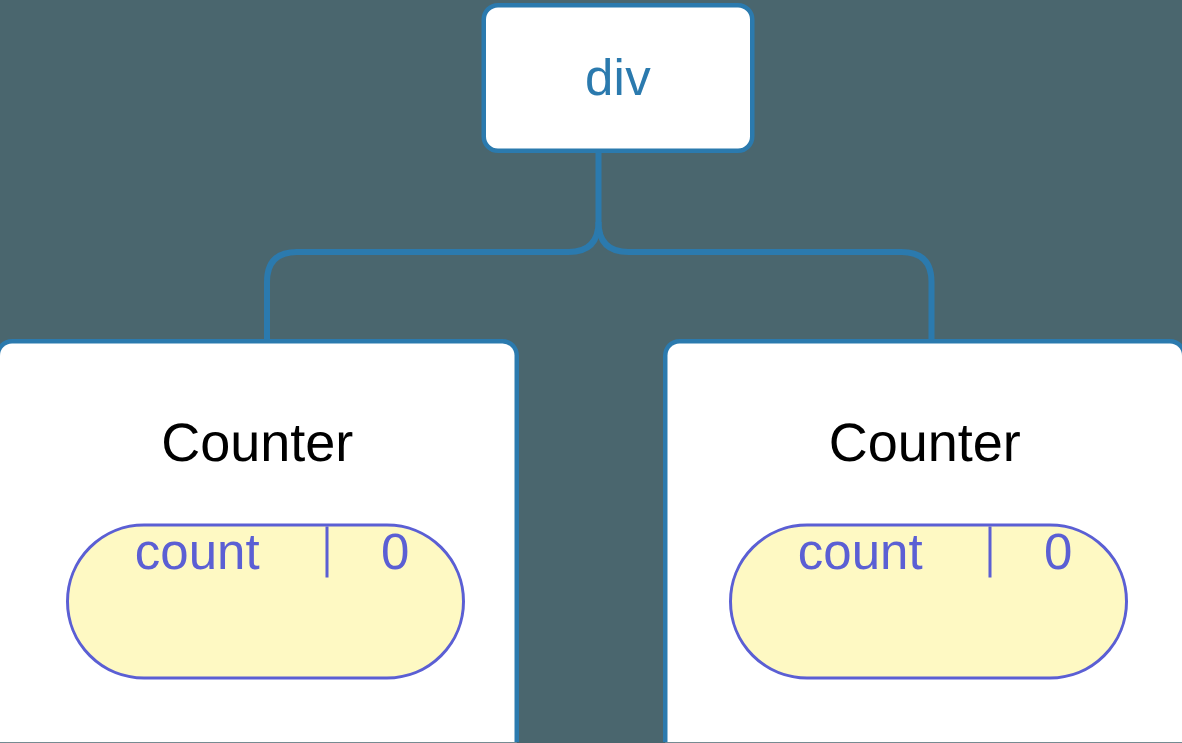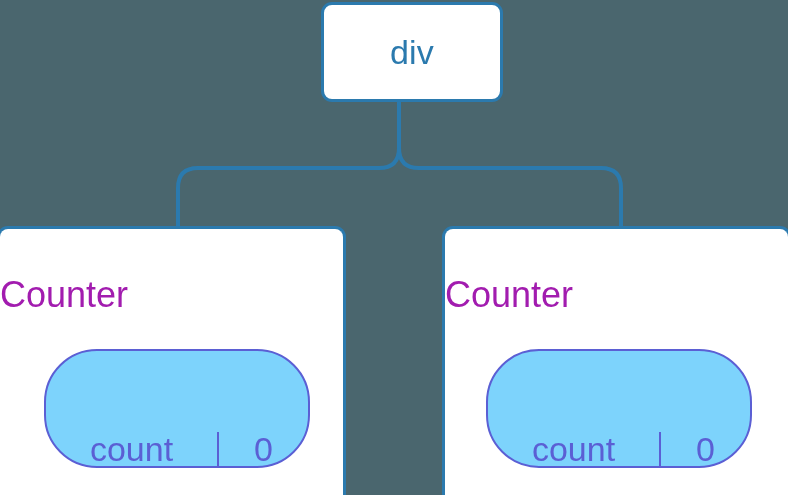--- a/index.html
+++ b/index.html
@@ -70,36 +70,37 @@
   }
   #node-child-1 {
     left: 442px;
     width: 349px;
   }
   .node-child .node-title {
     position: absolute;
     left: 0;
     right: 0;
     top: 48px;
+    text-align: center;
     font-size: 36px;
-    color: #a21caf;
+    color: #000000;
     line-height: 1;
   }
 
   
   .state-pill {
     position: absolute;
     top: 120px;
-    height: 119px;
+    height: 104px;
     border: 2px solid #5b5fd4;
     border-radius: 53px;
     box-sizing: border-box;
     display: flex;
-    align-items: flex-end;
-    background: #7dd3fc;
+    align-items: flex-start;
+    background: #fef9c3;
   }
   #node-child-0 .state-pill {
     left: 44px;
     width: 266px;
   }
   #node-child-1 .state-pill {
     left: 41px;
     width: 266px;
   }
   .state-key {

